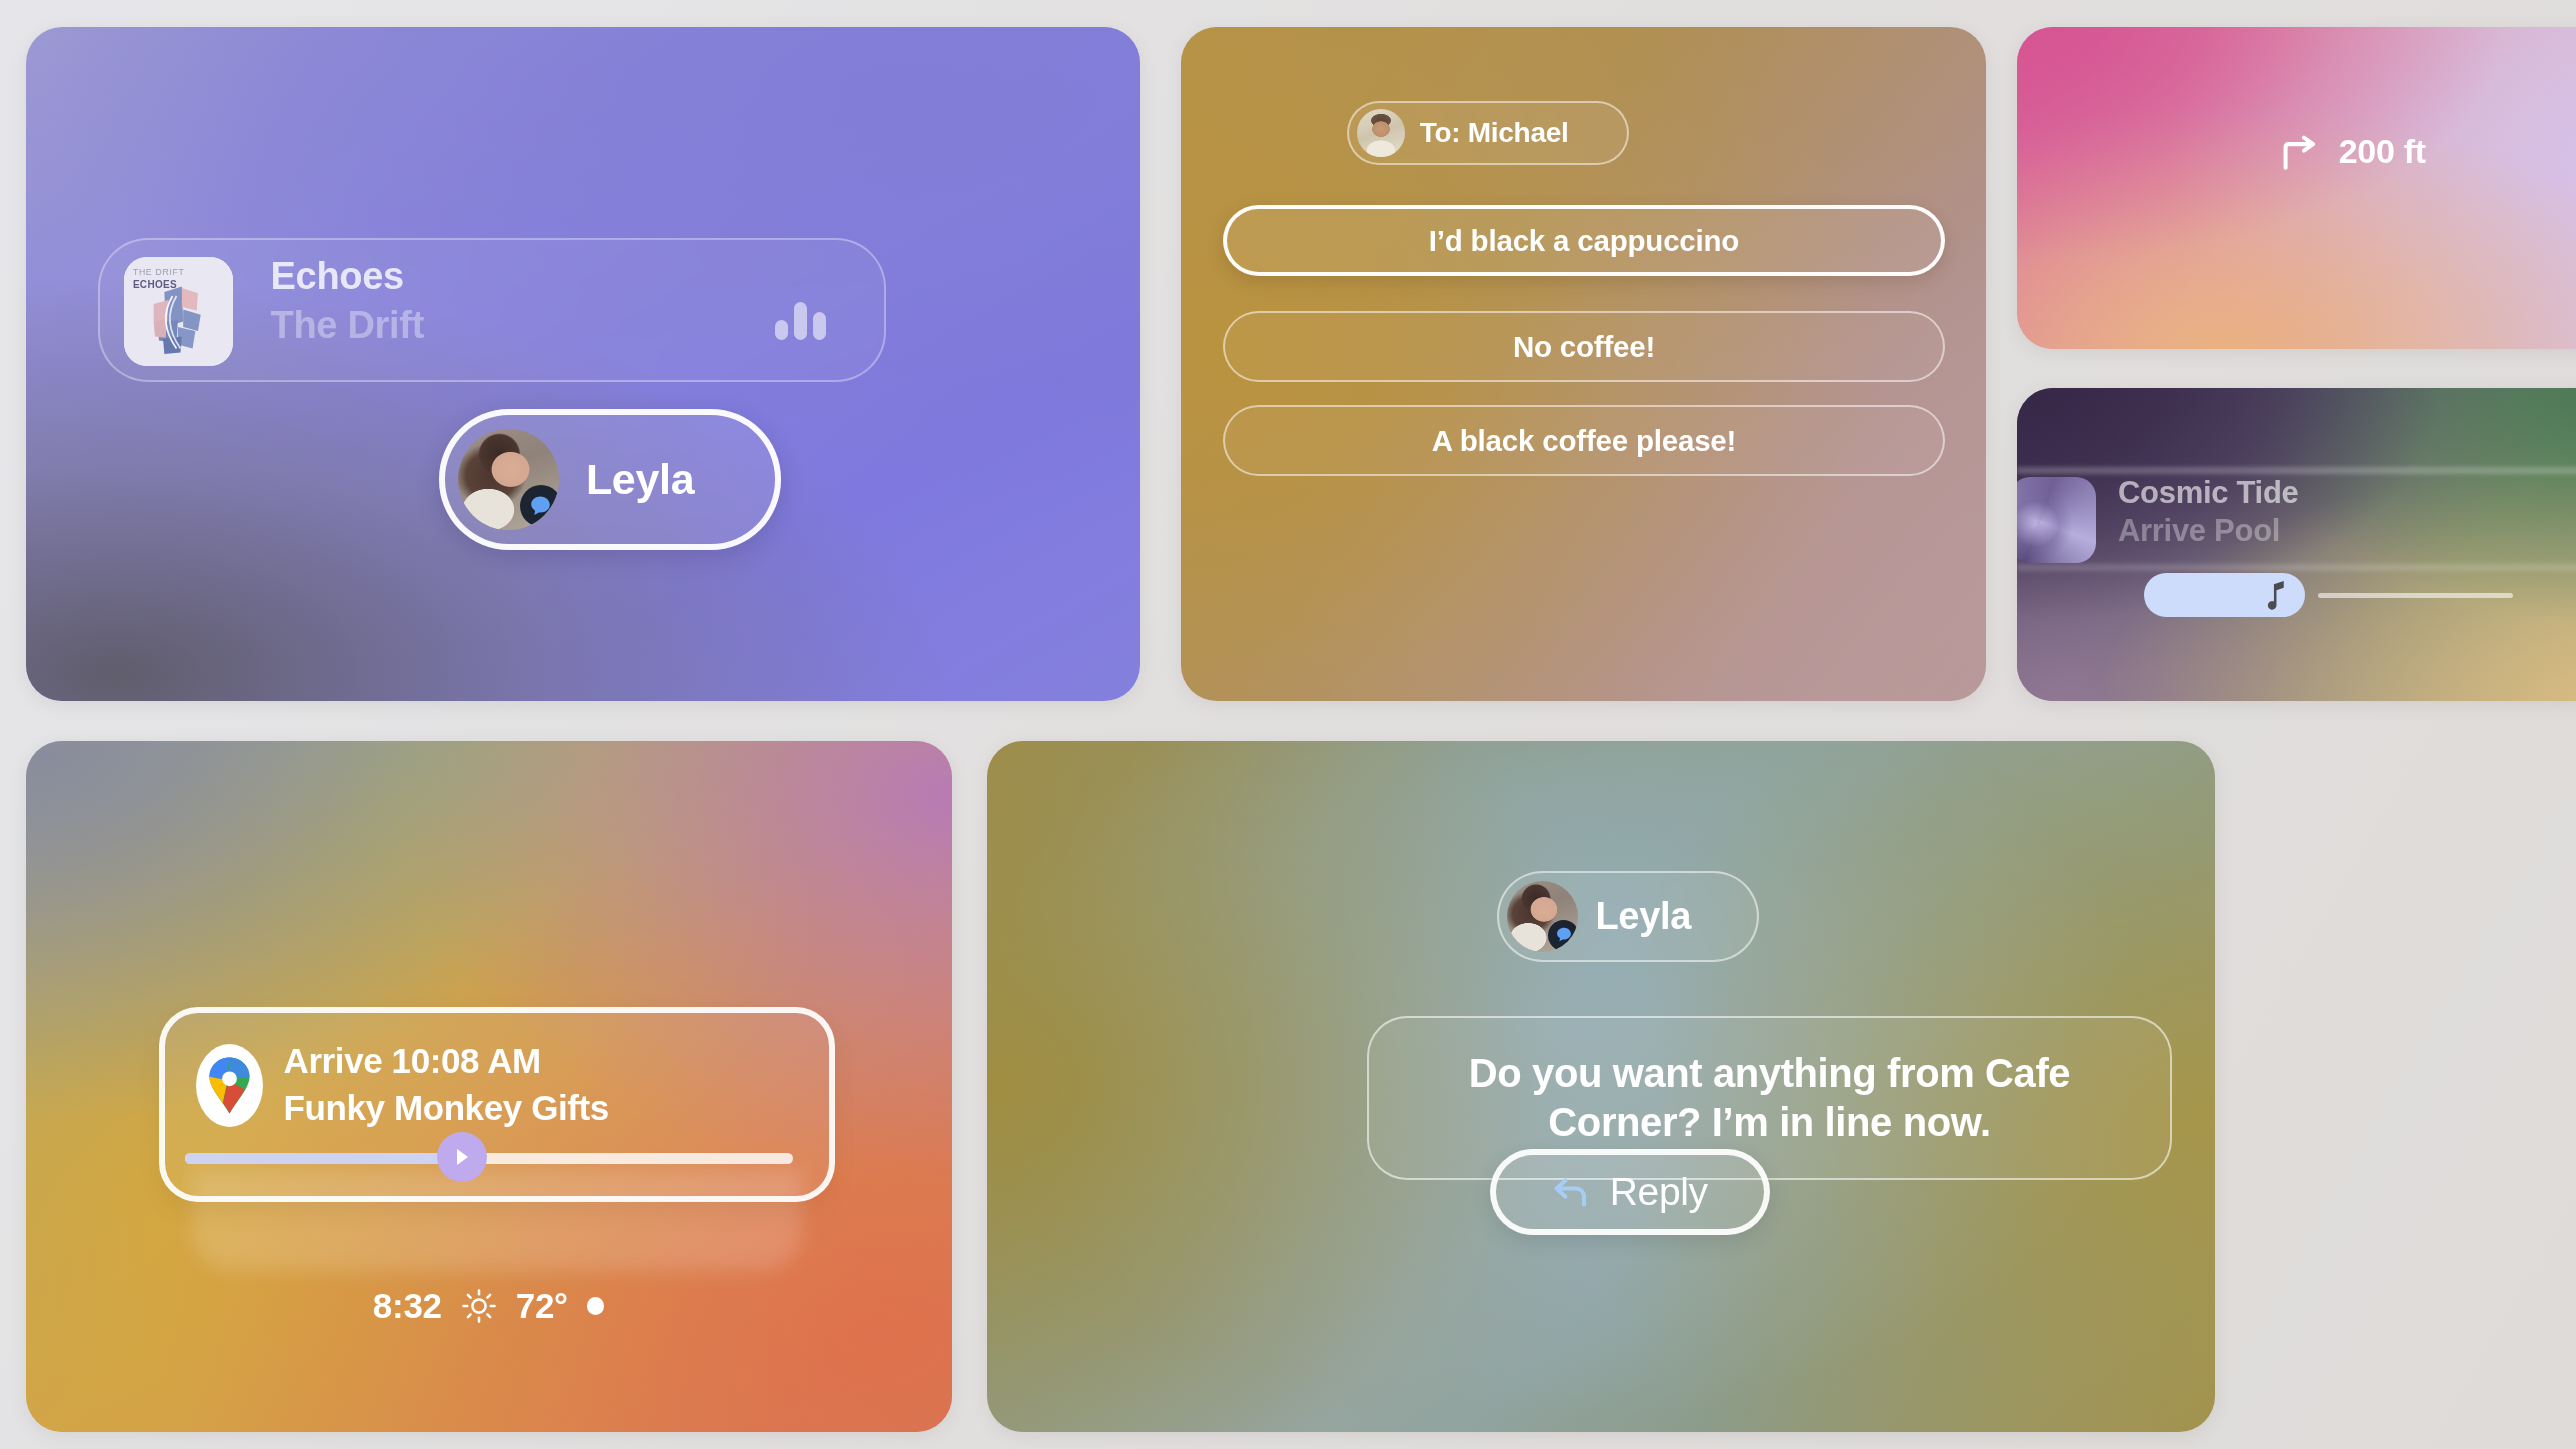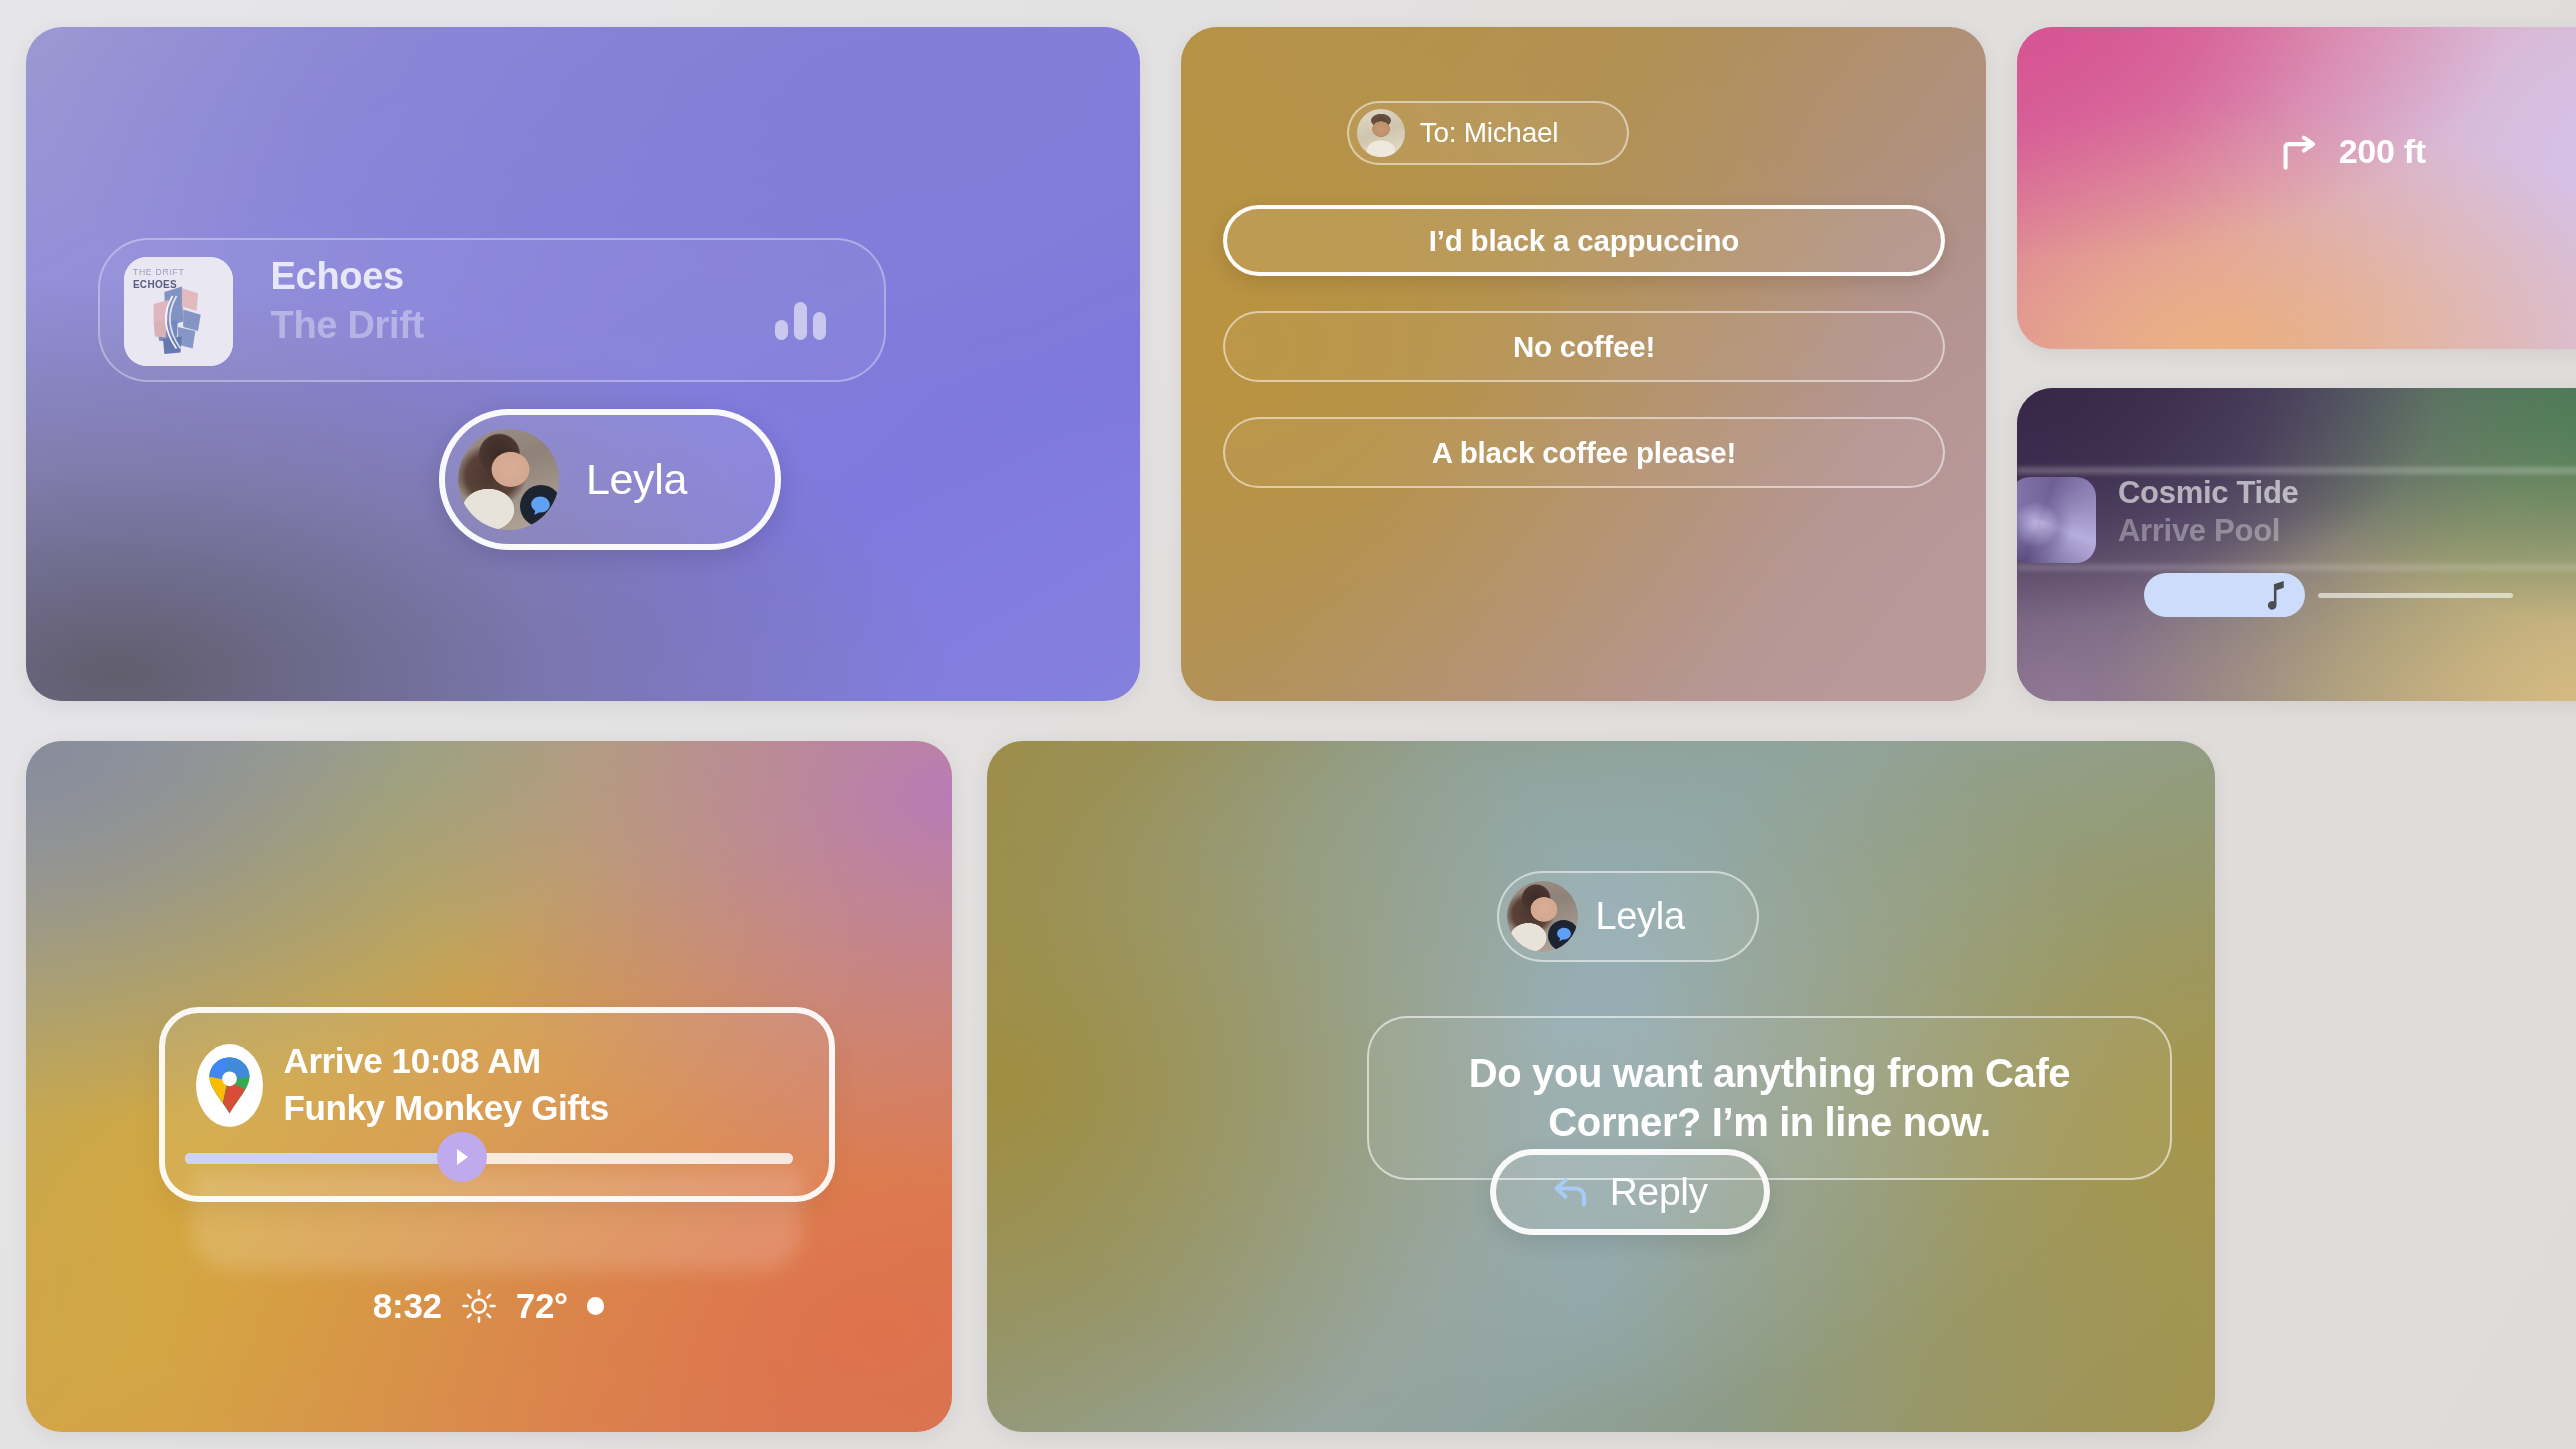--- a/index.html
+++ b/index.html
@@ -146,21 +146,21 @@
       radial-gradient(25% 22% at 50% 42%, #c79974 0%, #bd8f6b 72%, rgba(189,143,107,0) 76%),
       radial-gradient(30% 20% at 50% 24%, #5a4436 0%, #6b5141 66%, rgba(107,81,65,0) 72%),
       linear-gradient(160deg,#e3dbc8 0%,#cfc5ae 48%,#e7e0d0 100%);
   }
   .badge-msg {
     position:absolute; border-radius:50%;
     background:#1b2430;
     display:flex; align-items:center; justify-content:center;
   }
 
-  .name { font-weight:400; color:#fff; letter-spacing:-0.3px; }
+  .name { font-weight:700; color:#fff; letter-spacing:-0.3px; }
 
   
   #to-pill { left:166px; top:74px; width:282px; height:64px;
       border-radius:32px; border:2px solid rgba(255,255,255,.50); background:rgba(255,255,255,.07); }
   .reply-opt {
     position:absolute; left:42px; width:722px; height:71px;
     border-radius:36px; display:flex; align-items:center; justify-content:center;
     border:2px solid rgba(255,255,255,.52); background:rgba(255,255,255,.045);
     color:#fff; font-size:29.5px; font-weight:600; letter-spacing:-0.2px;
   }
@@ -299,21 +299,21 @@
       </div>
       <span class="name" style="font-size:28px; margin-left:14.8px;">To: Michael</span>
     </div>
 
     <div class="reply-opt selected" style="top:178px;">
       <span>I’d black a cappuccino</span>
     </div>
     <div class="reply-opt" style="top:284px;">
       <span>No coffee!</span>
     </div>
-    <div class="reply-opt" style="top:390px;">
+    <div class="reply-opt" style="top:378px;">
       <span>A black coffee please!</span>
     </div>
   </div>
 
   <div class="card" id="card-navigation">
     <div class="bg"></div>
     <div id="nav-row">
       <svg width="42" height="38" viewBox="0 0 32 28">
         <path d="M5 26 V10 a2 2 0 0 1 2-2 H23" stroke="#fff" stroke-width="3.1" fill="none" stroke-linecap="round" stroke-linejoin="round"></path>
         <path d="M19 3 L26 8 L19 13" stroke="#fff" stroke-width="3.1" fill="none" stroke-linecap="round" stroke-linejoin="round"></path>

